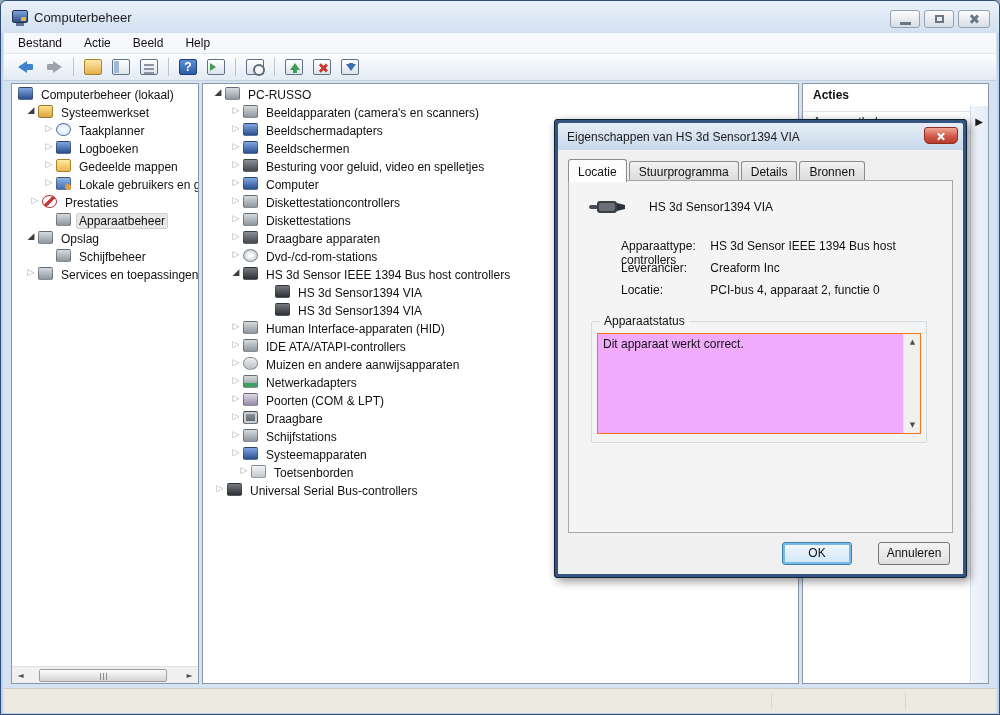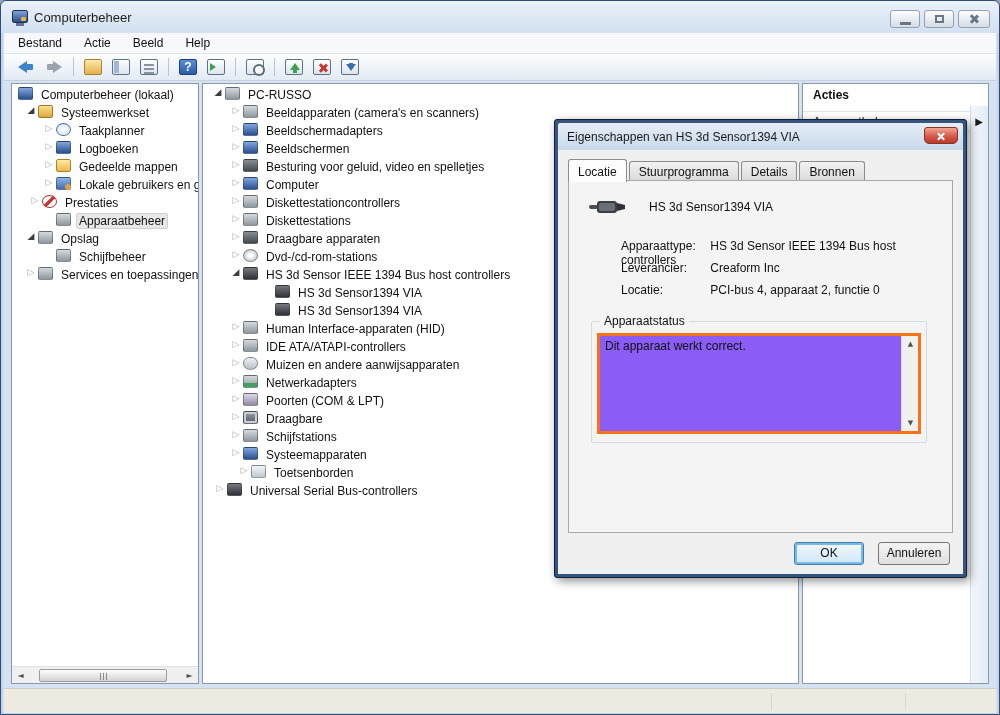--- a/index.html
+++ b/index.html
@@ -146,29 +146,29 @@
   .tabpage { position:absolute; left:10px; right:10px; top:30px; height:353px; background:#f4f4f4;
              border:1px solid #a8a8a8; z-index:1; }
 
   .dev-head { position:absolute; left:20px; top:16px; display:flex; align-items:center; }
   .dev-name { margin-left:22px; font-size:12px; color:#111; }
   .field-row { position:absolute; left:52px; font-size:12px; color:#111; }
   .field-label { display:inline-block; width:86px; }
   .groupbox { position:absolute; left:22px; right:25px; top:140px; height:122px;
               border:1px solid #d2dae2; border-radius:2px; }
   .gb-legend { position:absolute; left:8px; top:-8px; background:#f4f4f4; padding:0 4px; font-size:12px; color:#111; }
-  .statusbox { position:absolute; left:5px; right:5px; top:11px; bottom:8px; background:#8b5cf6;
-               border:3px solid #f97316; }
+  .statusbox { position:absolute; left:5px; right:5px; top:11px; bottom:8px; background:#f0abfc;
+               border:1px solid #f97316; }
   .statusbox-text { position:absolute; left:5px; top:3px; font-size:12px; color:#111; }
   .vscroll { position:absolute; right:0; top:0; bottom:0; width:17px; background:#f0f0f0; border-left:1px solid #e0e0e0; }
   .vs-btn { position:absolute; left:0; width:17px; height:16px; font-size:7px; color:#505050;
             display:flex; align-items:center; justify-content:center; font-family:"DejaVu Sans",sans-serif; }
   .vs-btn.up { top:0; } .vs-btn.down { bottom:0; }
 
-  .dlg-buttons { position:absolute; right:13px; bottom:9px; display:flex; gap:14px; }
+  .dlg-buttons { position:absolute; right:13px; bottom:9px; display:flex; gap:26px; }
   .btn { height:23px; font-size:12px; color:#111; text-align:center; line-height:21px; border-radius:3px; cursor:pointer; }
   .btn-ok { width:70px; border:1px solid #3c7fb1; box-shadow:inset 0 0 0 2px #7ab8e8;
             background:linear-gradient(#f2f8fd,#cfe7f8); }
   .btn-cancel { width:72px; border:1px solid #757575; background:linear-gradient(#f4f4f4,#dfdfdf); }
 </style>
 </head>
 <body>
 
 <div class="window">
 

